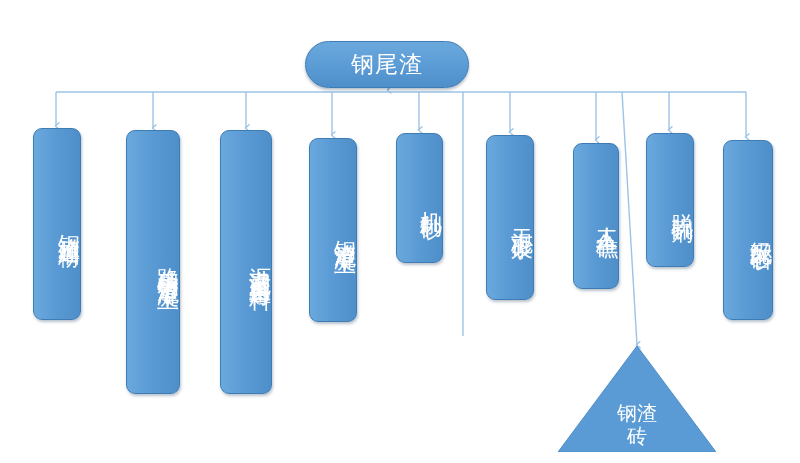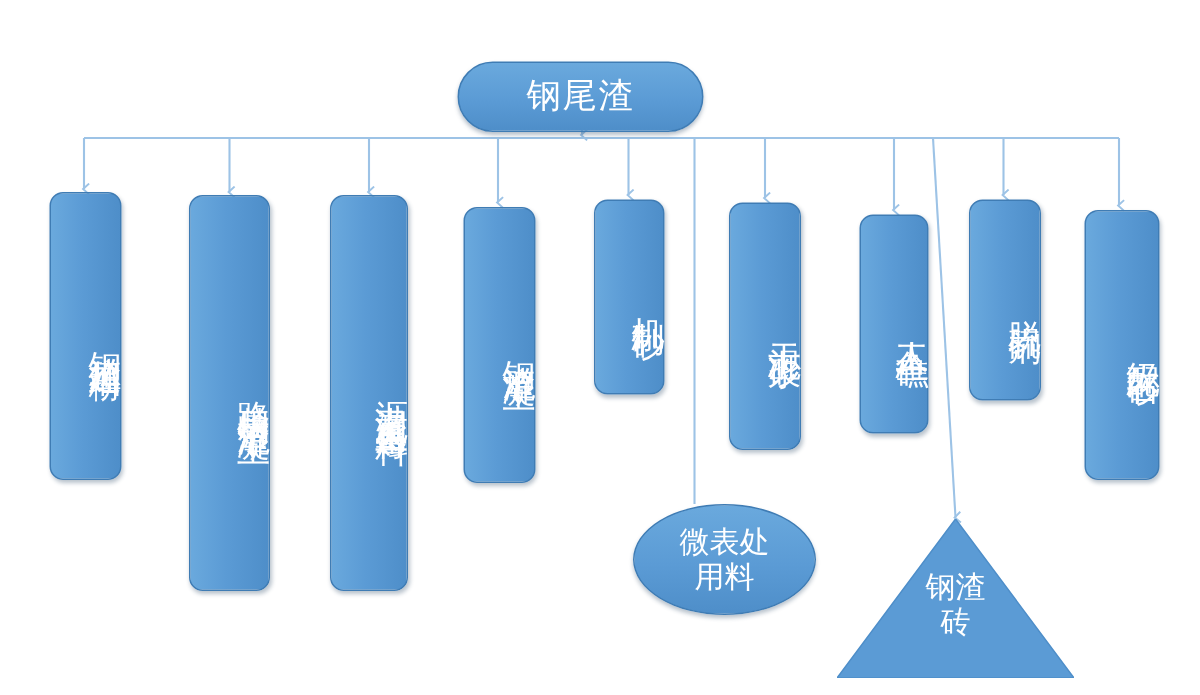--- a/index.html
+++ b/index.html
@@ -76,21 +76,21 @@
     line-height: 1.15;
   }
   
   .triangle-node {
     background: transparent;
     border: none;
     box-shadow: none;
     font-size: 20px;
     line-height: 1.15;
     align-items: flex-end;
-    padding-bottom: 26px;
+    padding-bottom: 4px;
   }
   .triangle-shape {
     position: absolute;
     left: 0;
     top: 0;
     width: 100%;
     height: 100%;
     z-index: 0;
   }
   .triangle-node .label {
@@ -188,24 +188,20 @@
   </div>
 
   <div class="node vbox" style="left:646px; top:133px; width:48px; height:134px;">
     <span class="label">脱硫剂</span>
   </div>
 
   <div class="node vbox" style="left:723px; top:140px; width:50px; height:180px;">
     <span class="label">级配砂石</span>
   </div>
 
-  <div class="node ellipse-node" style="left:422px; top:336px; width:122px; height:74px; flex-direction:column;">
-    <span class="label">微表处</span>
-    <span class="label">用料</span>
-  </div>
 
   <div class="node triangle-node" style="left:558px; top:346px; width:158px; height:106px; flex-direction:column; justify-content:flex-end;">
     <svg class="triangle-shape" viewBox="0 0 158 106" preserveAspectRatio="none" xmlns="http://www.w3.org/2000/svg">
       <polygon points="79,0 158,106 0,106" fill="#5B9BD5" stroke="#4e8ec9" stroke-width="1"></polygon>
     </svg>
     <span class="label">钢渣</span>
     <span class="label">砖</span>
   </div>
 
 </div>

